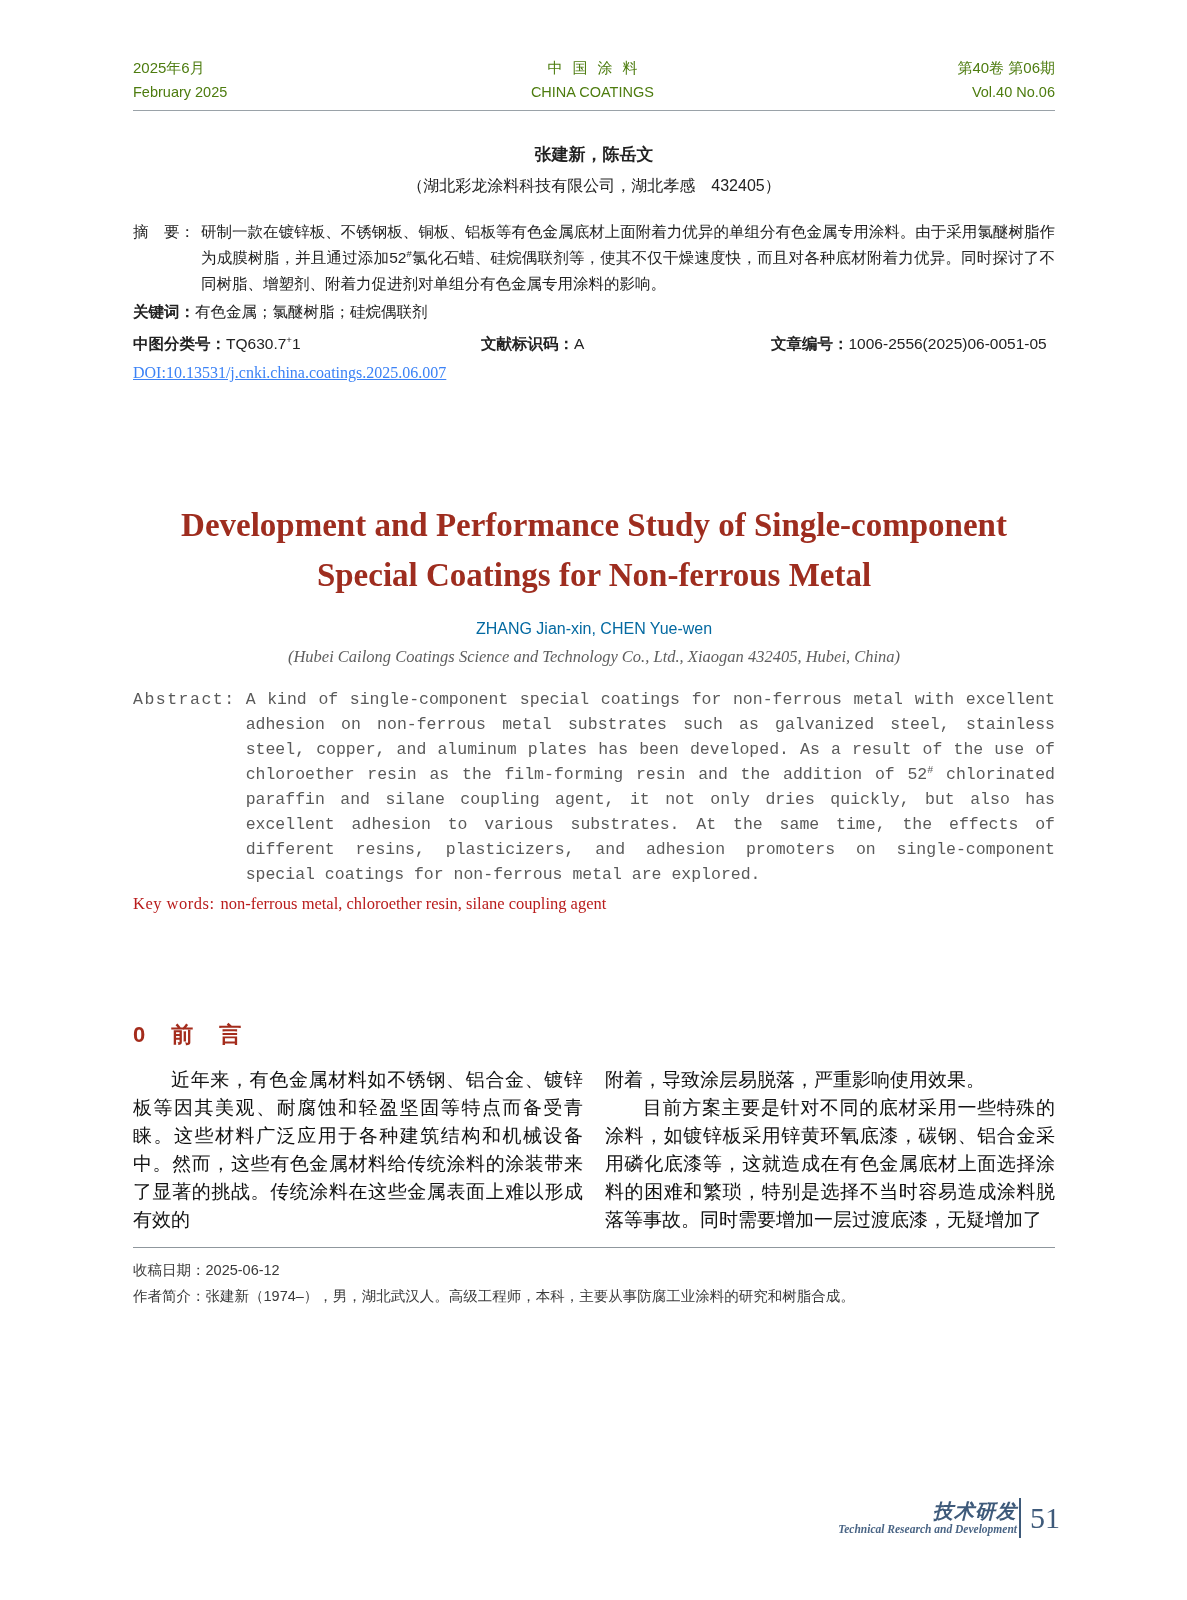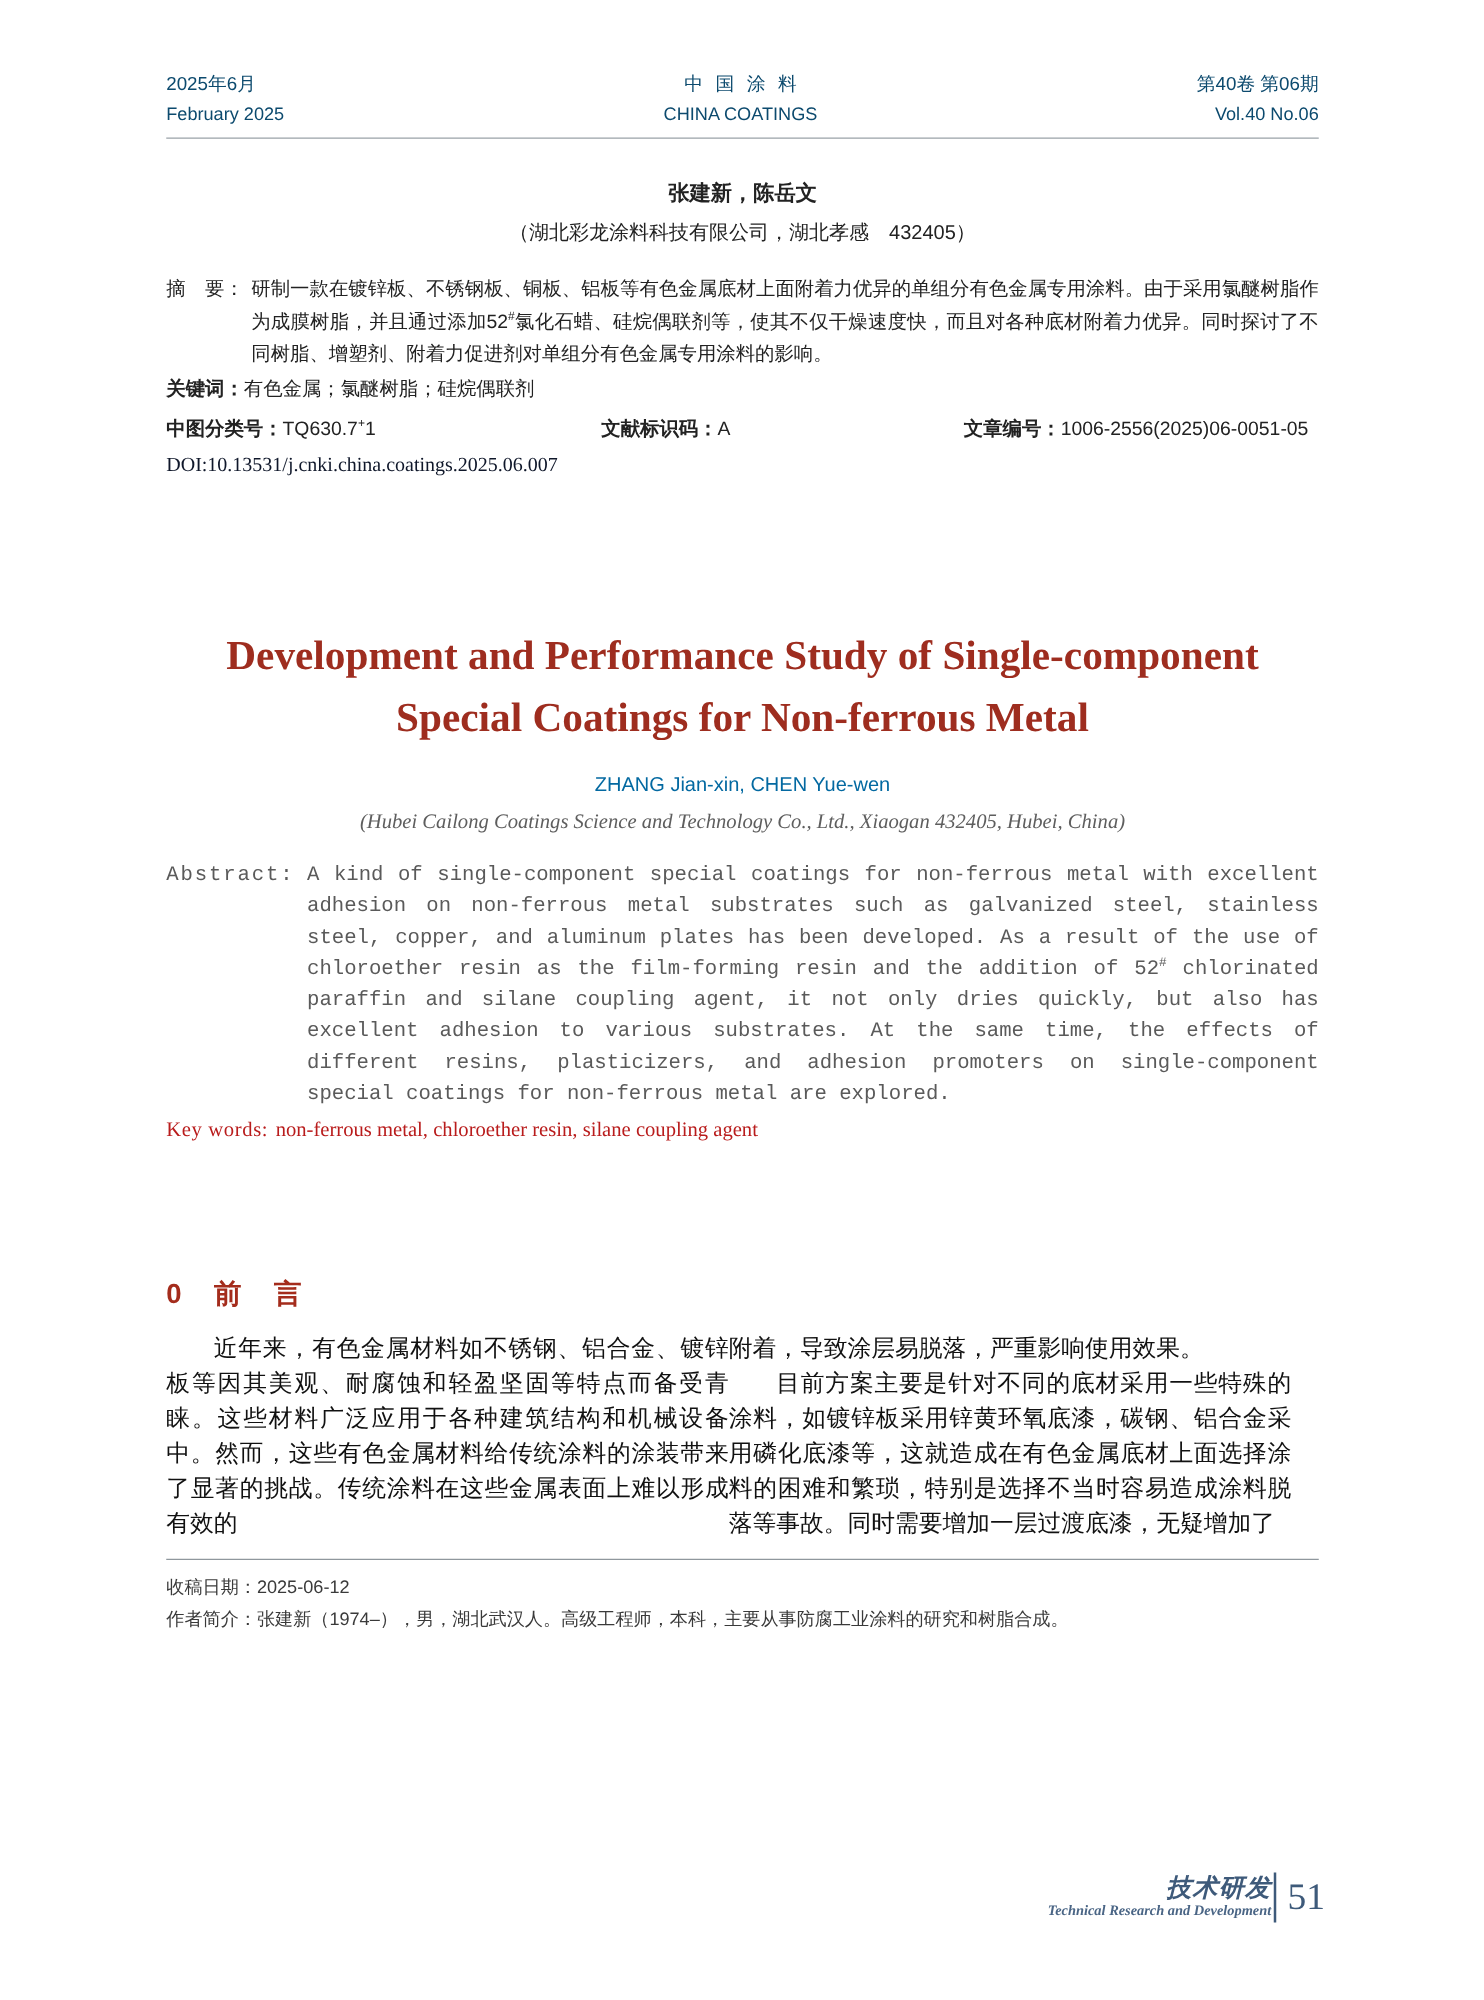--- a/index.html
+++ b/index.html
@@ -17,21 +17,21 @@
   .content { padding: 0 132px 0 133px; }
 
   
   .journal-header {
     display: flex;
     justify-content: space-between;
     align-items: flex-end;
     padding-top: 56px;
     padding-bottom: 6px;
     border-bottom: 1.5px solid #9aa2a8;
-    color: #0c4a6e;
+    color: #4d7c0f;
   }
   .jh-col { line-height: 24px; font-size: 15px; }
   .jh-col .sub { font-size: 14.5px; }
   .jh-left { text-align: left; }
   .jh-center { text-align: center; }
   .jh-center .cn { letter-spacing: 10px; margin-right: -10px; }
   .jh-right { text-align: right; }
 
   
   .cn-title {
@@ -88,21 +88,22 @@
   }
   .cls-row .label { font-weight: bold; }
   .cls-item-1 { width: 348px; }
   .cls-item-2 { width: 290px; }
   sup { font-size: 0.62em; vertical-align: super; line-height: 0; }
 
   .doi-line {
     margin-top: 7px;
     font-family: "Liberation Serif", serif;
     font-size: 16px;
-    color: #0f172a;
+    color: #3b82f6;
+    text-decoration: underline;
   }
 
   
   .en-title {
     margin-top: 118px;
     text-align: center;
     font-family: "Liberation Serif", serif;
     font-weight: bold;
     font-size: 33px;
     line-height: 50px;
@@ -149,20 +150,21 @@
   .section-heading {
     margin-top: 104px;
     font-size: 22px;
     font-weight: bold;
     color: #a42c1c;
     letter-spacing: 2px;
   }
   .columns {
     margin-top: 16px;
     display: flex;
+    gap: 22px;
   }
   .col {
     width: 450px;
     font-family: "Liberation Serif", serif;
     font-size: 19px;
     line-height: 28px;
     text-align: justify;
     color: #111;
   }
   .col p.indent { text-indent: 2em; }

